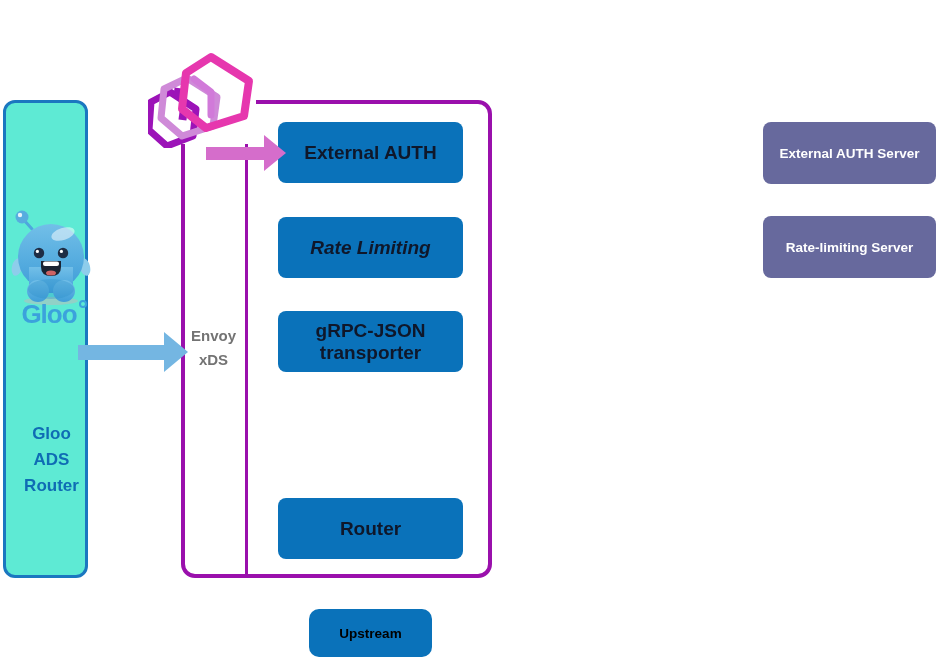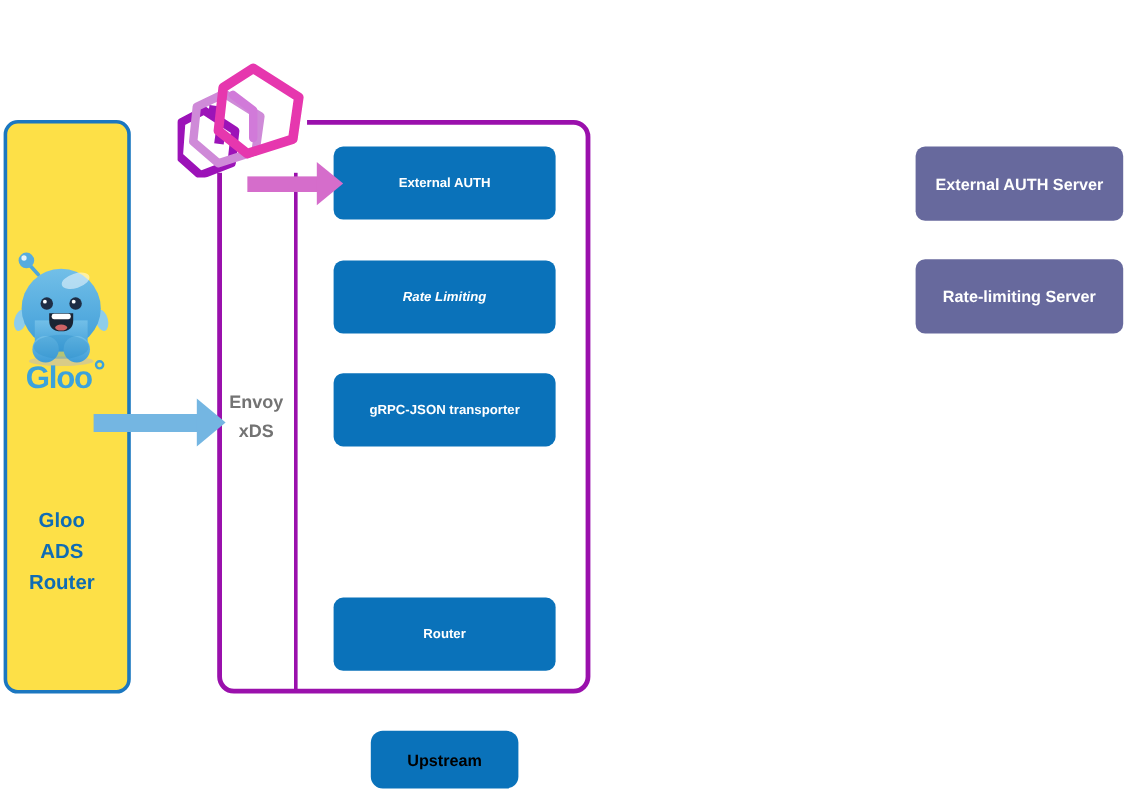--- a/index.html
+++ b/index.html
@@ -1,36 +1,36 @@
 <!DOCTYPE html>
 <html><head>
 <meta charset="utf-8">
 <style>
   html,body{margin:0;padding:0;background:#ffffff;}
   body{font-family:"Liberation Sans",sans-serif;}
   .canvas{position:relative;width:937px;height:658px;background:#ffffff;overflow:hidden;}
 
   
-  .gloo-box{position:absolute;left:3px;top:100px;width:106px;height:478px;
-    border:3px solid #1b77c0;border-radius:12px;background:#fde047;box-sizing:border-box;text-decoration:underline;}
+  .gloo-box{position:absolute;left:3px;top:100px;width:85px;height:478px;
+    border:3px solid #1b77c0;border-radius:12px;background:#5eead4;box-sizing:border-box;text-decoration:underline;}
   .gloo-mascot{position:absolute;left:4px;top:106px;width:82px;height:122px;}
   .gloo-label{position:absolute;left:3px;top:318px;width:85px;text-align:center;
     color:#0f6cb4;font-weight:bold;font-size:17px;line-height:26px;}
 
   
   .envoy-box{position:absolute;left:181px;top:100px;width:311px;height:478px;
     border:4px solid #9a10ac;border-radius:14px;background:#fff;box-sizing:border-box;z-index:0;}
   .envoy-divider{position:absolute;left:245px;top:103px;width:3px;height:472px;
     background:#9a10ac;z-index:1;}
   .envoy-label{position:absolute;left:181px;top:324px;width:65px;text-align:center;
     color:#737373;font-weight:bold;font-size:15px;line-height:24px;z-index:2;}
 
   
   .filter-box{position:absolute;left:278px;width:185px;height:61px;background:#0a72ba;
-    border-radius:8px;color:#ffffff;font-weight:bold;font-size:11px;
+    border-radius:8px;color:#0f172a;font-weight:bold;font-size:19px;
     display:flex;align-items:center;justify-content:center;text-align:center;z-index:2;}
   .fb-0{top:122px;} .fb-1{top:217px;font-style:italic;} .fb-2{top:311px;} .fb-3{top:498px;}
 
   
   .server-box{position:absolute;left:763px;width:173px;height:62px;background:#67699d;
     border-radius:8px;color:#fff;font-weight:bold;font-size:13.5px;
     display:flex;align-items:center;justify-content:center;text-align:center;}
   .sb-0{top:122px;} .sb-1{top:216px;justify-content:center;}
 
   

